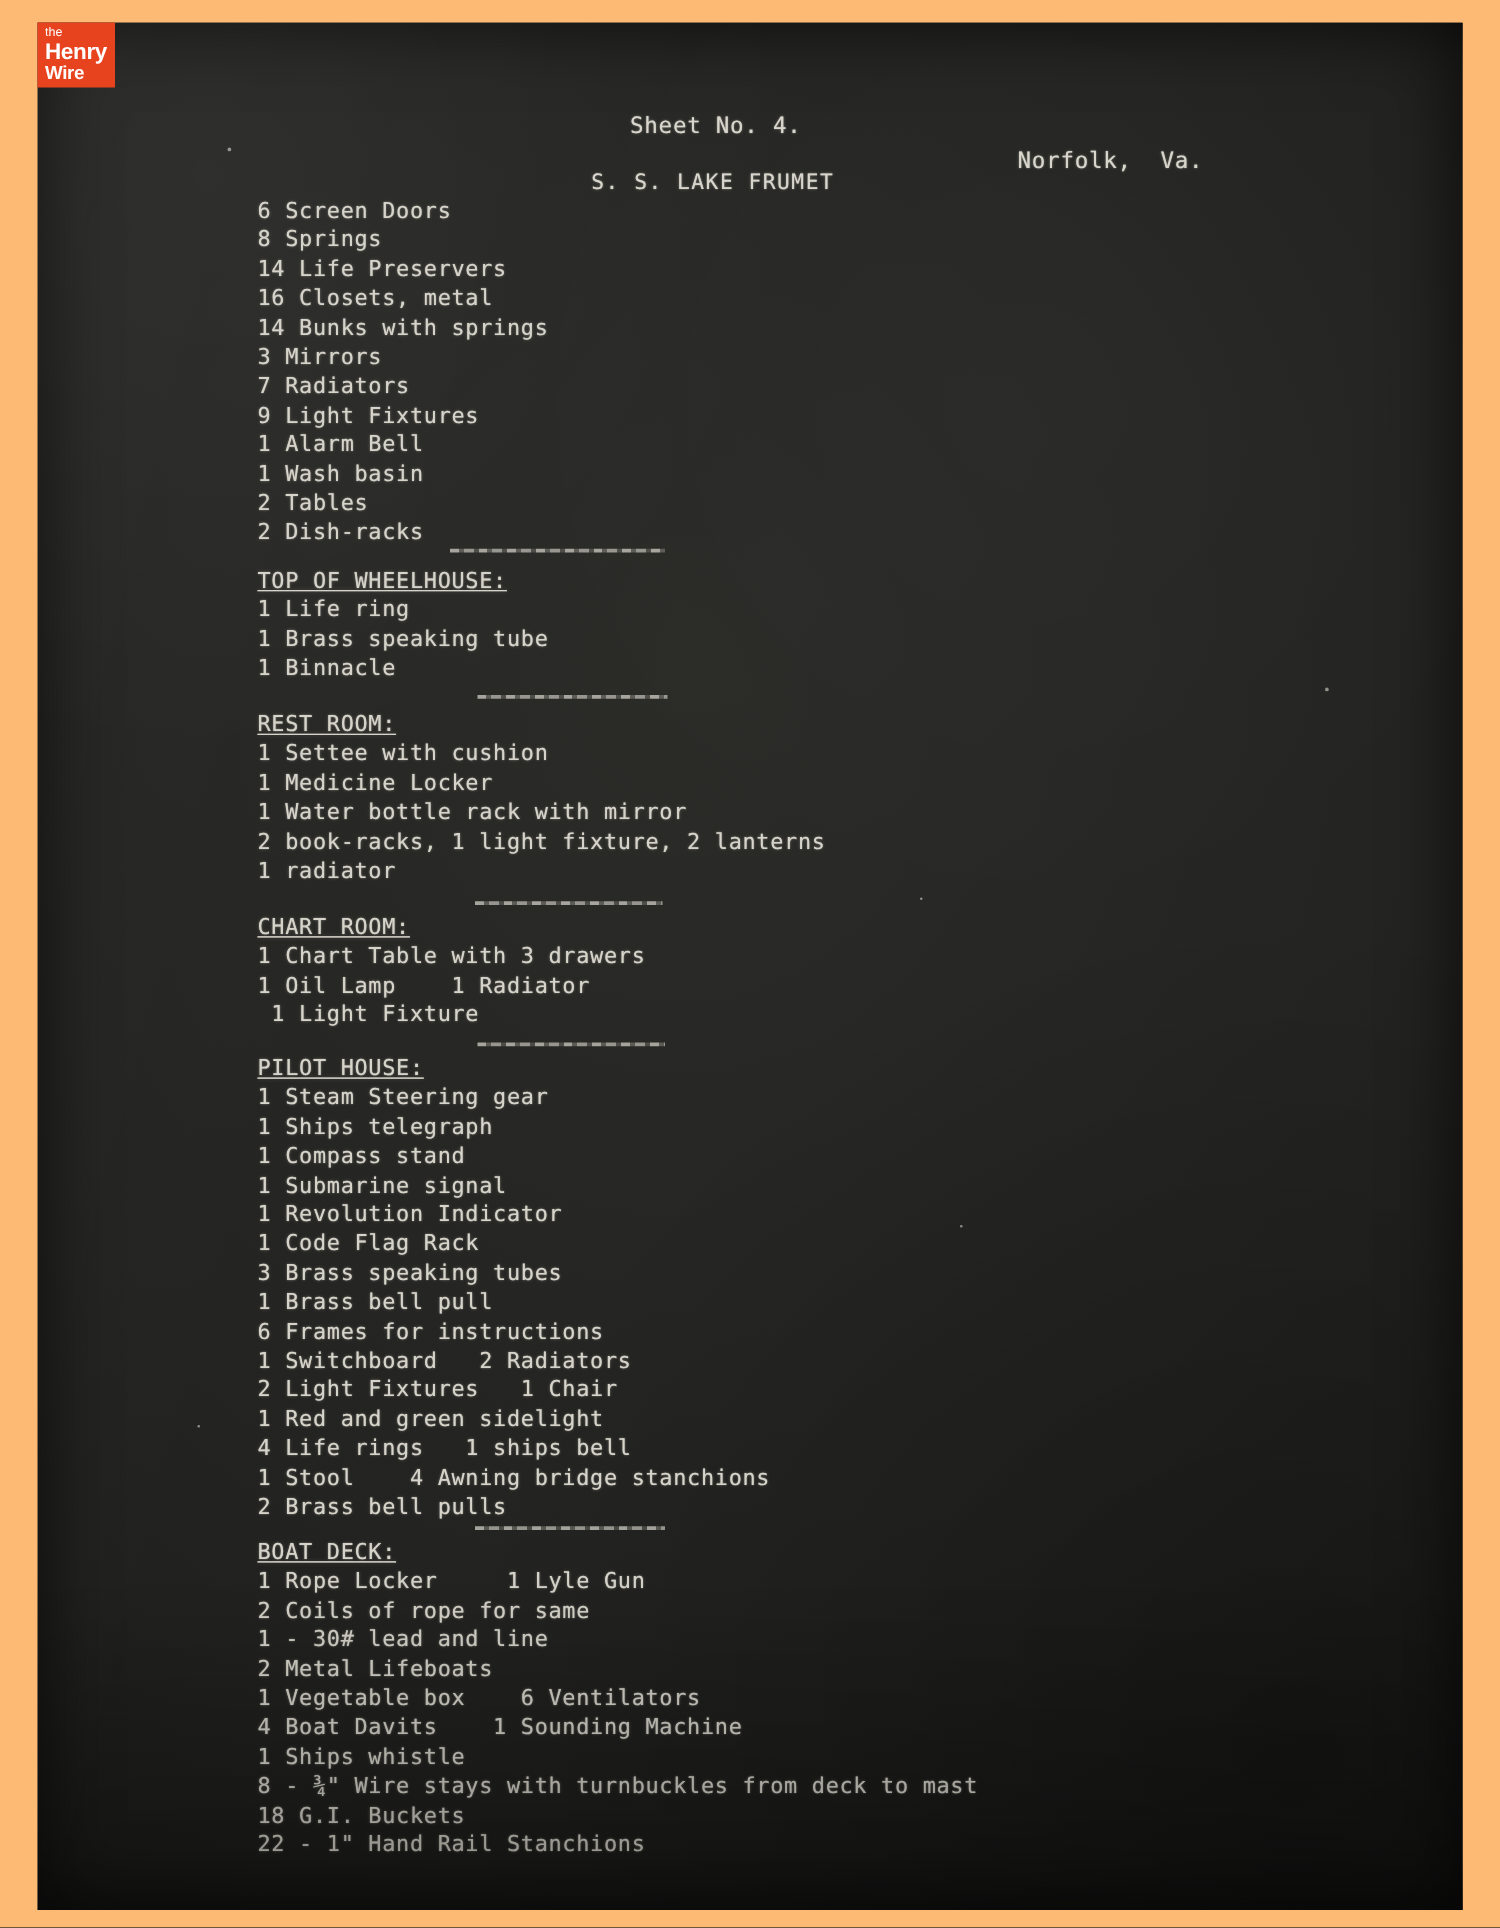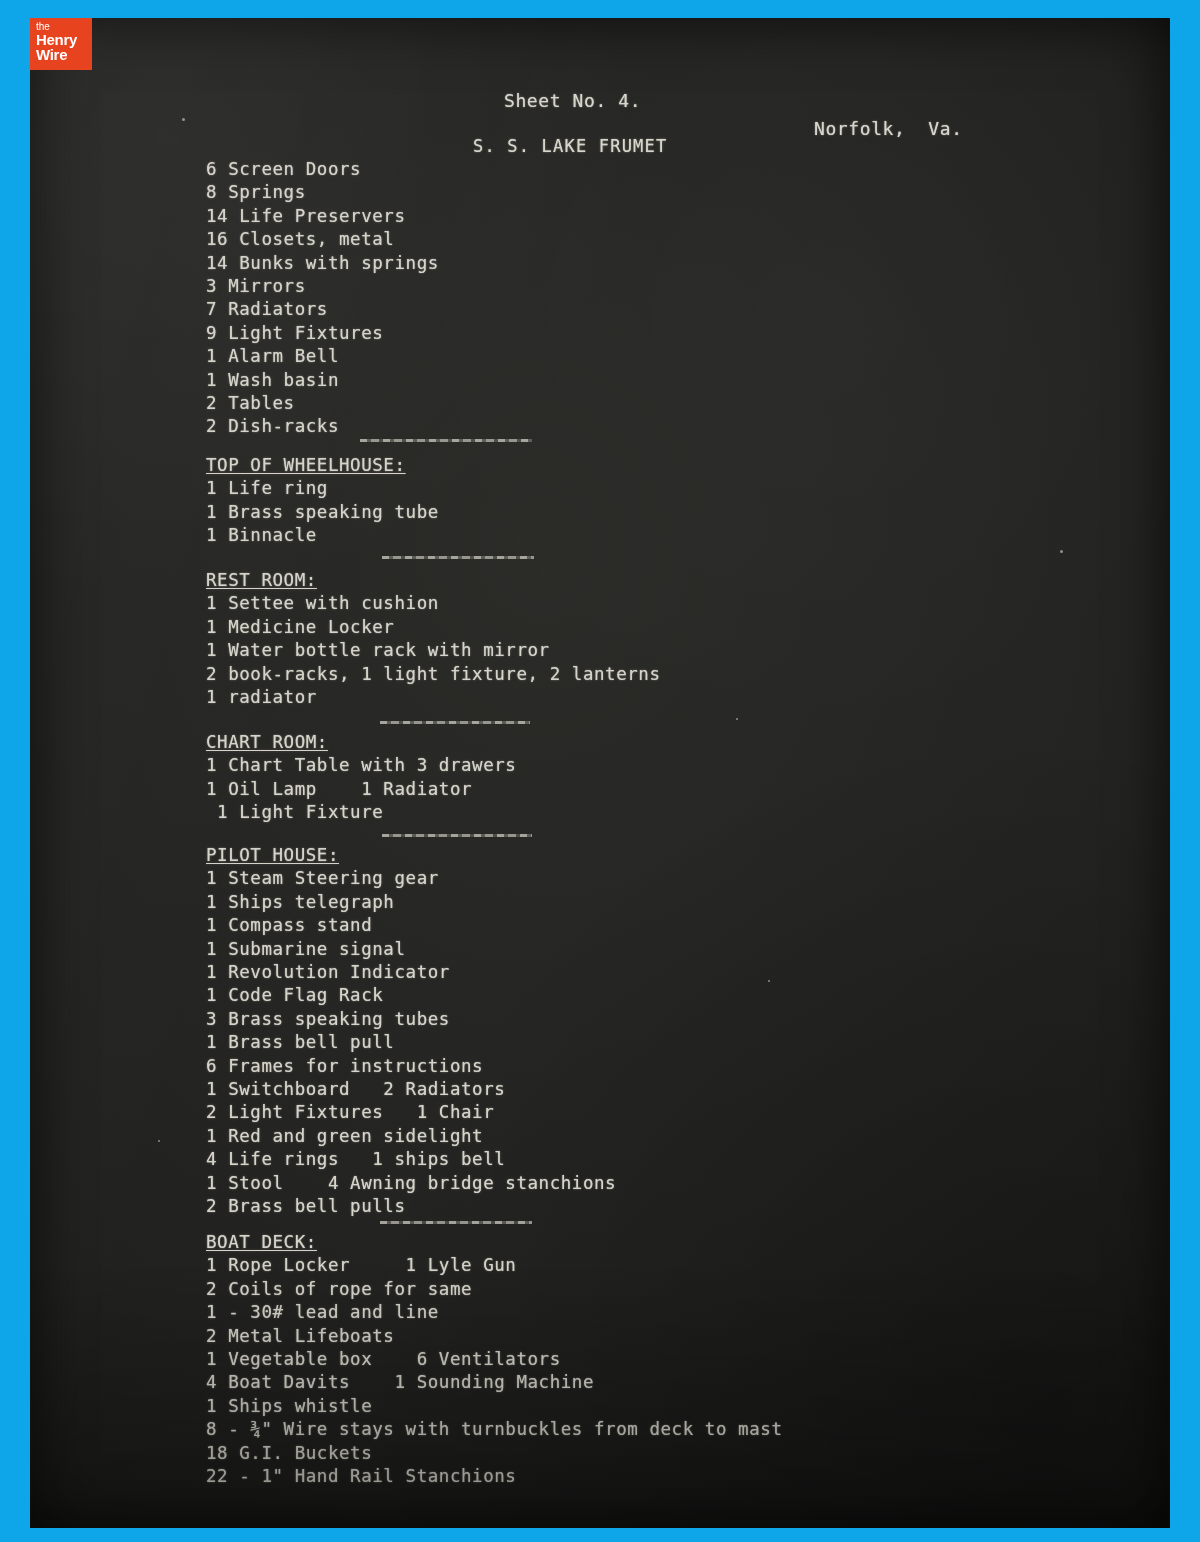--- a/index.html
+++ b/index.html
@@ -11,21 +11,21 @@
     width: 1200px;
     height: 1542px;
     overflow: hidden;
     font-family: "DejaVu Sans Mono", monospace;
   }
 
   #page {
     position: relative;
     width: 1200px;
     height: 1542px;
-    background: #0ea5e9;
+    background: #fdba74;
   }
 
   
   #sheet {
     position: absolute;
     left: 30px;
     top: 18px;
     width: 1140px;
     height: 1510px;
     background:
@@ -63,21 +63,21 @@
     background: #e8431f;
     color: #ffffff;
     font-family: "Liberation Sans", sans-serif;
     font-weight: bold;
     line-height: 1.02;
     padding: 4px 5px 0 6px;
     box-sizing: border-box;
     z-index: 20;
   }
   #watermark .wm-the { font-size: 10px; font-weight: normal; display: block; }
-  #watermark .wm-henry { font-size: 15px; display: block; letter-spacing: -0.3px; }
+  #watermark .wm-henry { font-size: 18px; display: block; letter-spacing: -0.3px; }
   #watermark .wm-ford { font-size: 15px; display: block; letter-spacing: -0.3px; }
 
   
   .typed {
     position: absolute;
     color: #d8d6cc;
     font-family: "DejaVu Sans Mono", monospace;
     font-size: 17.5px;
     letter-spacing: 0.6px;
     white-space: pre;

